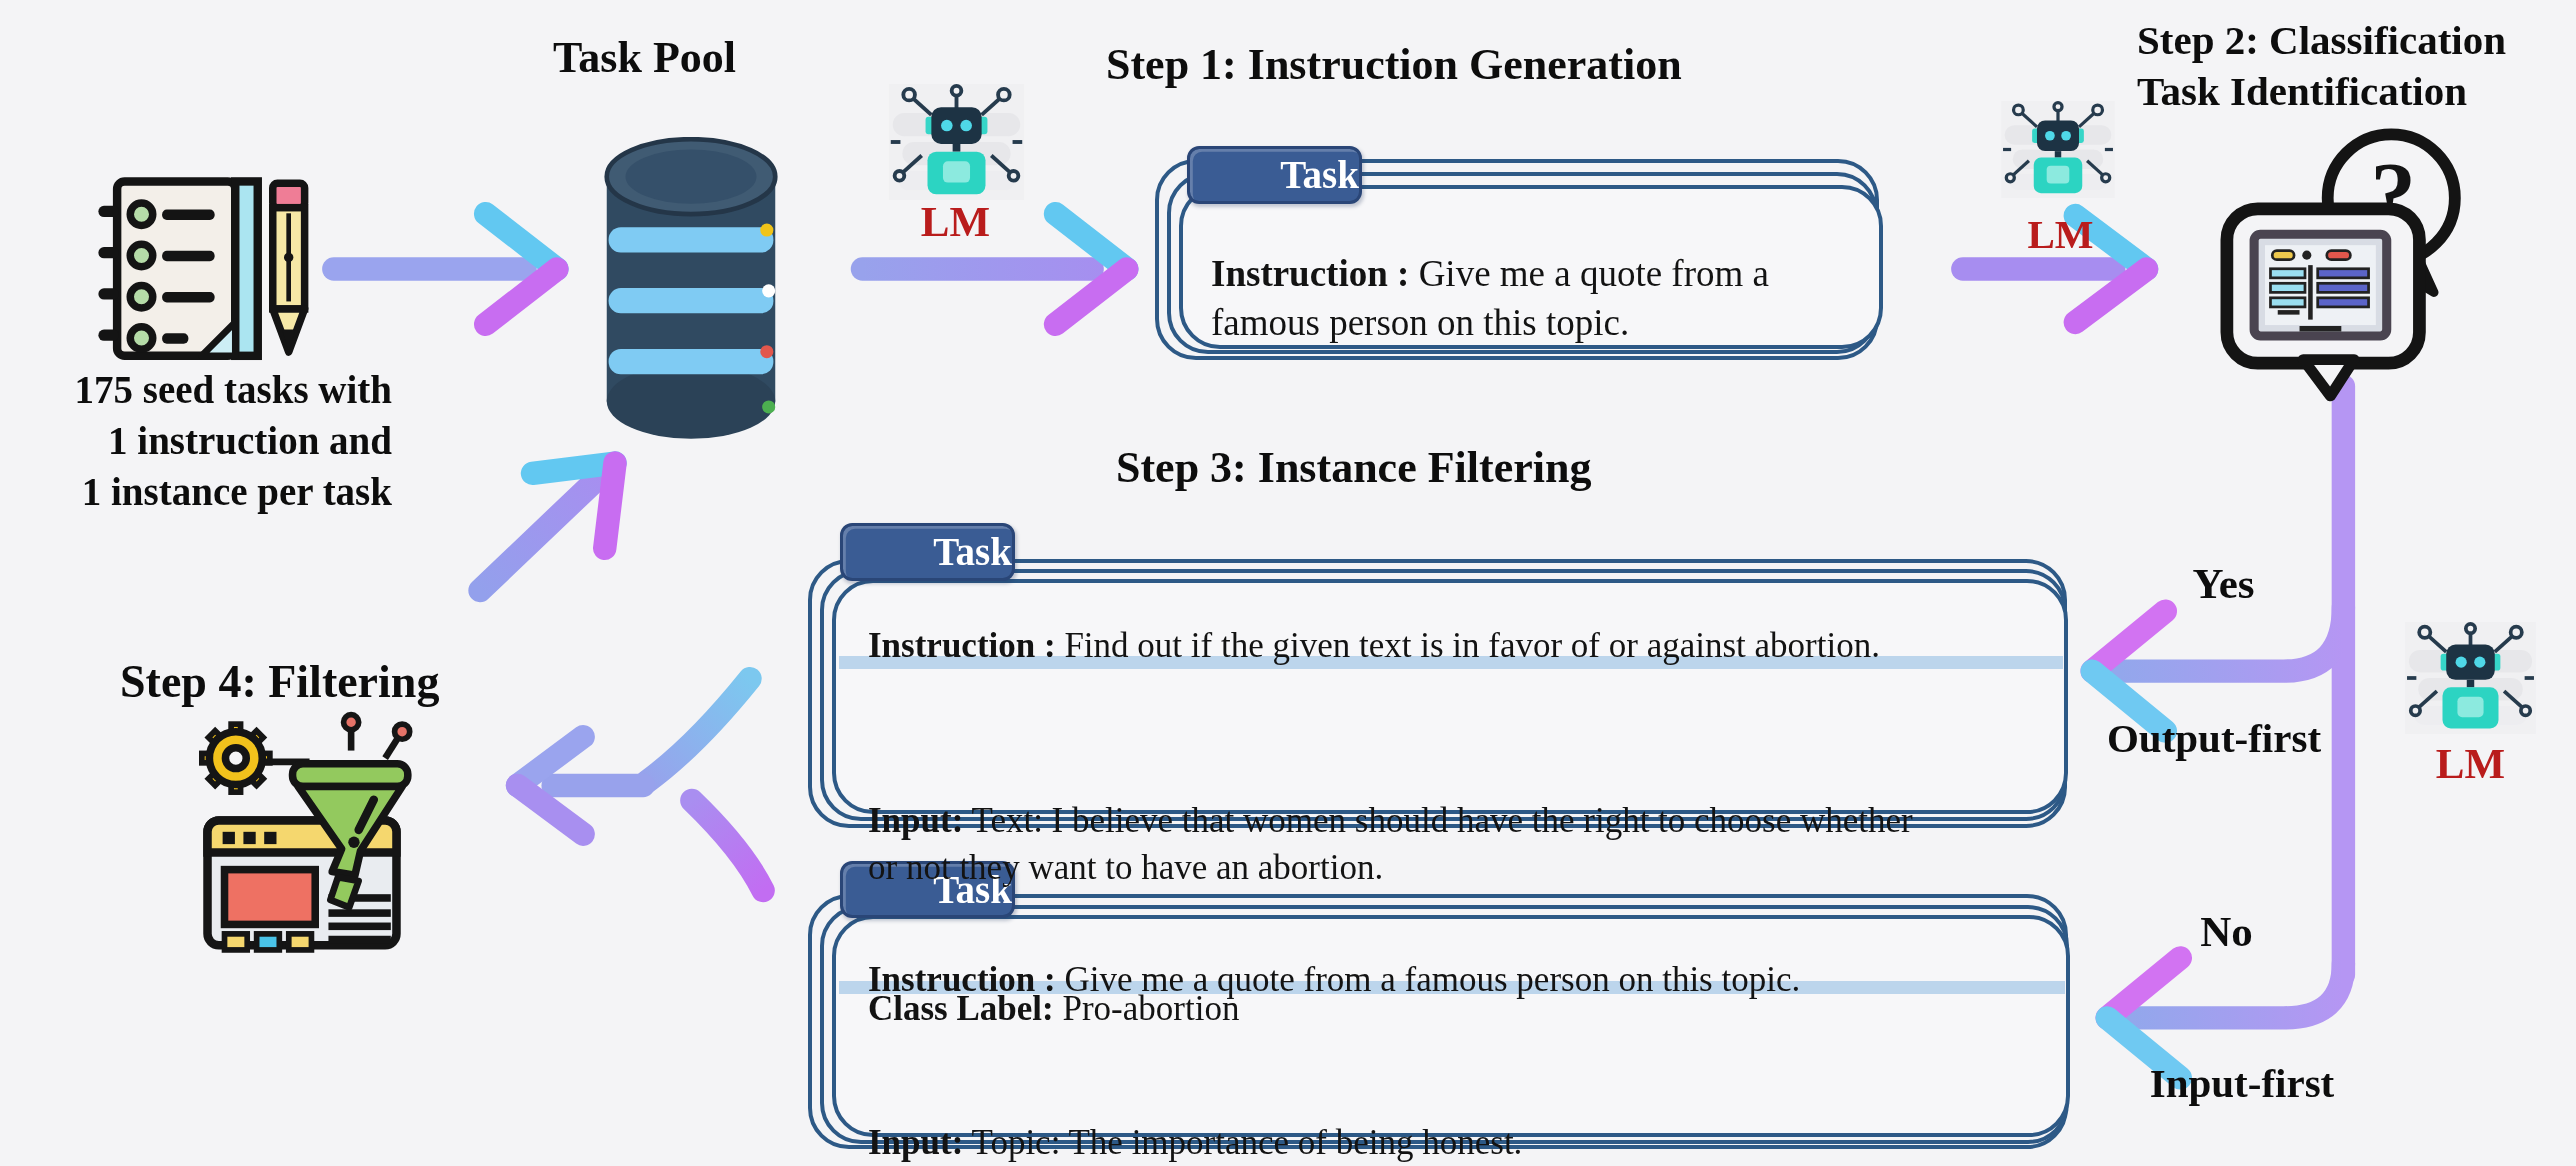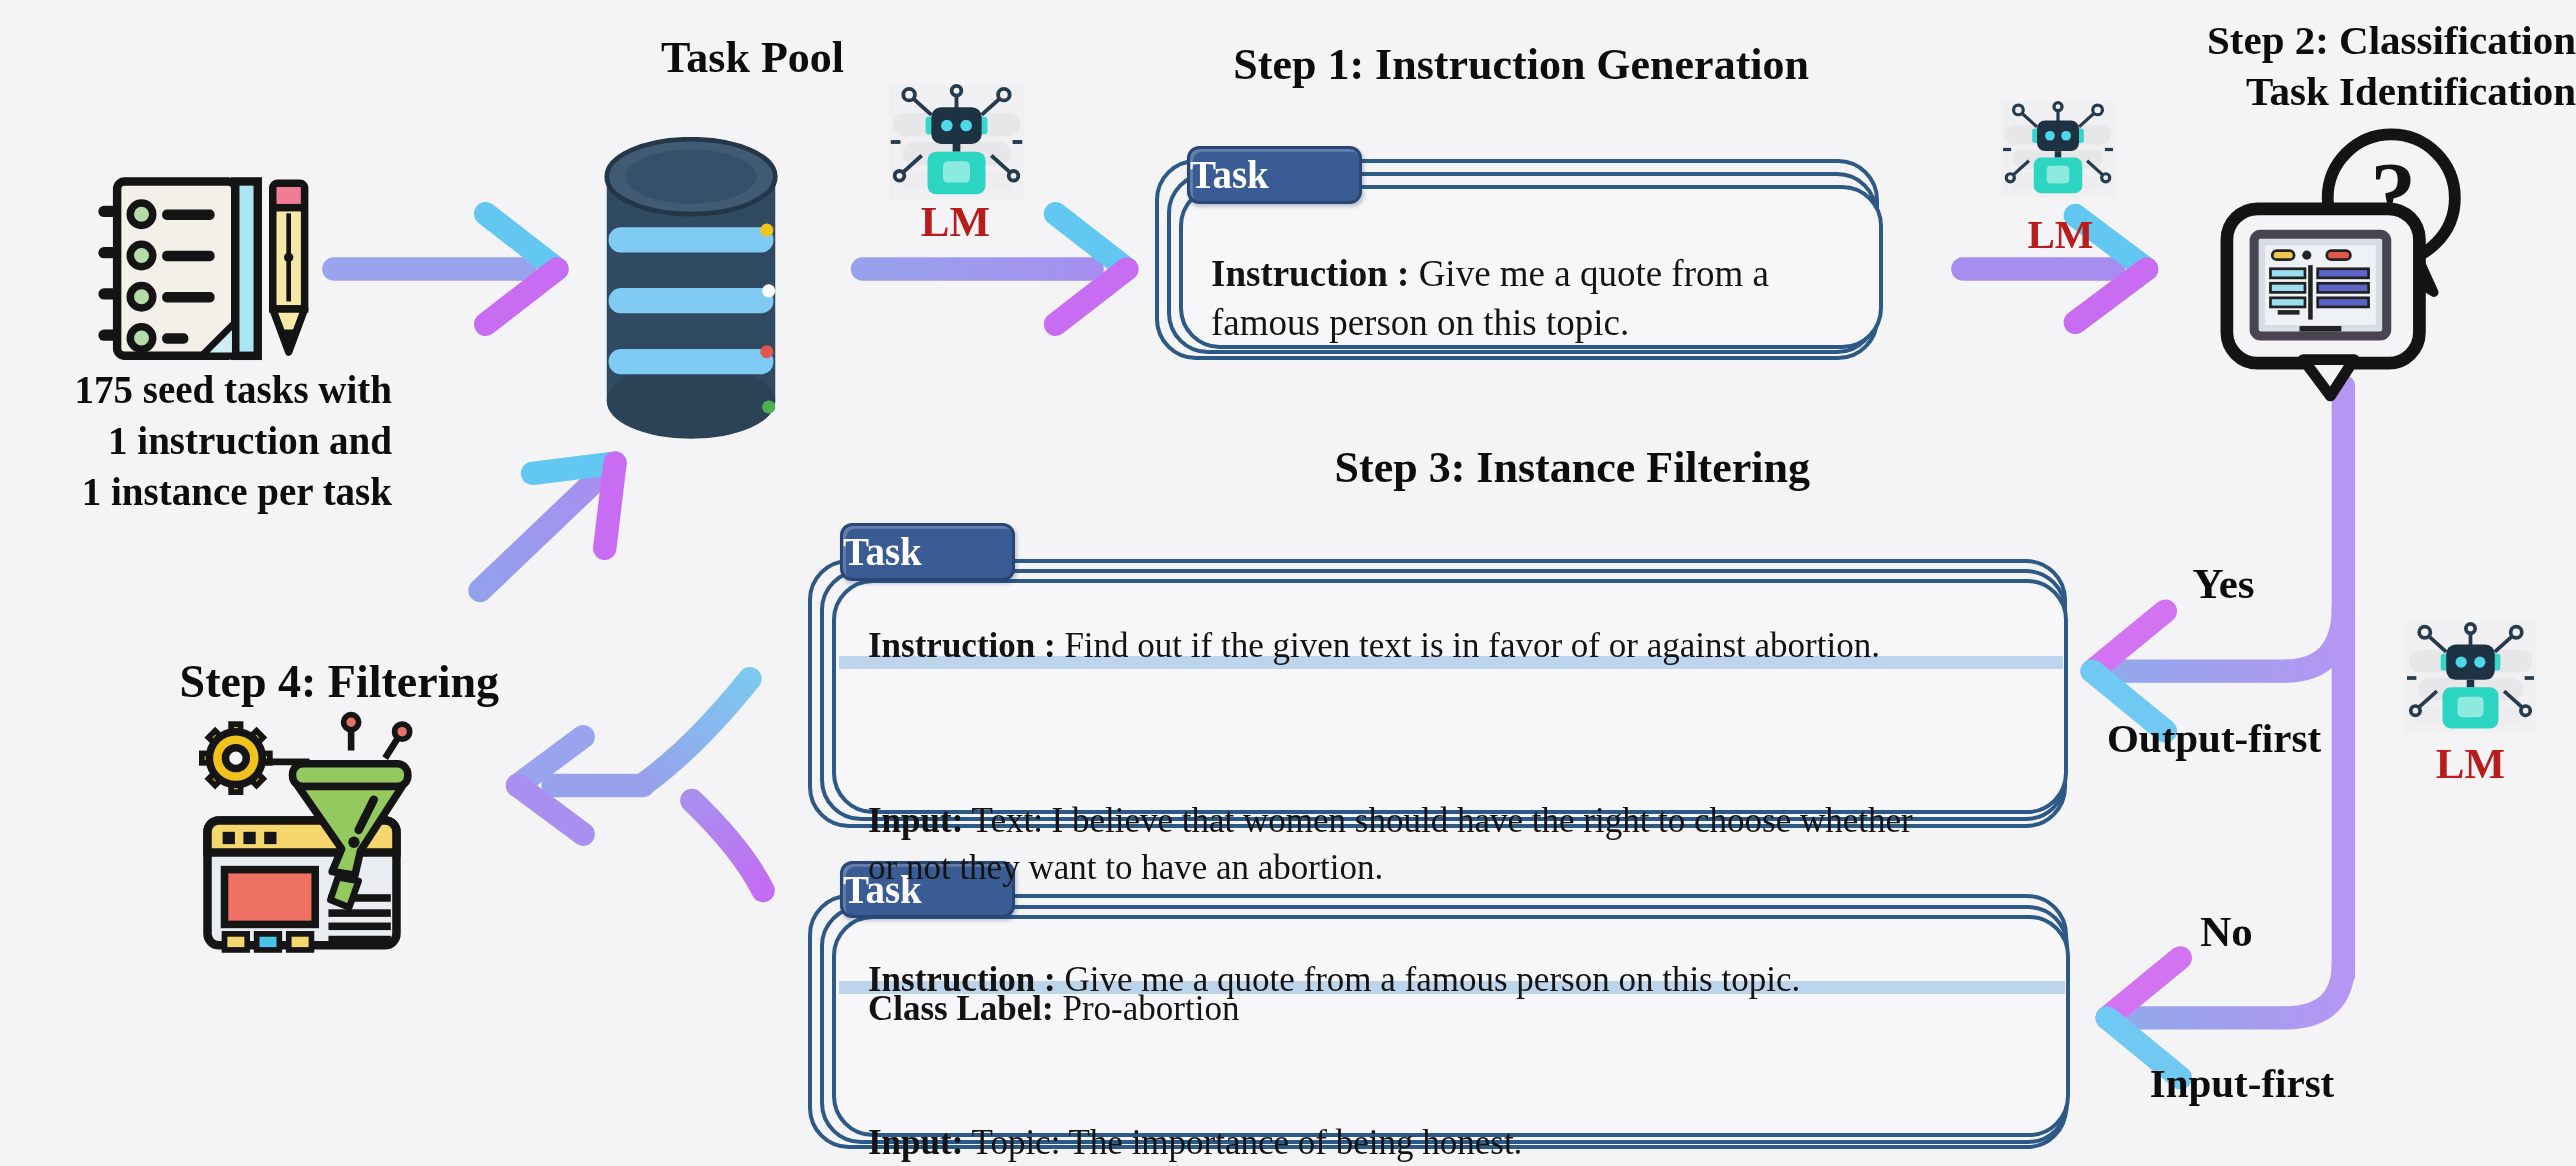--- a/index.html
+++ b/index.html
@@ -1,27 +1,27 @@
 <!DOCTYPE html>
 <html style="--background: #f4f4f6; --card-border: #2d5986; --tab-fill: #3a5c94; --tab-border: #2a4677; --divider: #bcd5ec; --arrow-periwinkle: #98a2ec; --arrow-purple: #b596f3; --arrow-cyan: #62c8f1; --arrow-magenta: #c86df1; --db-body: #304a61; --db-stripe: #7fcbf3; --robot-teal: #2cd4c2; --funnel-green: #93c95e;font-size:15px"><head>
 <meta charset="utf-8">
 <style>
   html,body{margin:0;padding:0;}
   body{background:#e9e9ec;font-family:"Liberation Serif","DejaVu Serif",serif;}
   #canvas{position:relative;width:2576px;height:1166px;background:var(--background,#f4f4f6);overflow:hidden;}
   .abs{position:absolute;}
-  .title{font-weight:bold;font-size:44px;line-height:52px;color:#0d0d0d;text-align:right;white-space:pre-line;z-index:6;}
+  .title{font-weight:bold;font-size:44px;line-height:52px;color:#0d0d0d;text-align:left;white-space:pre-line;z-index:6;}
   .title.sm{font-size:41px;line-height:51px;}
   .lm-label{font-weight:bold;font-size:43px;color:#b91c1c;text-align:center;z-index:6;}
   .branch-label{font-weight:bold;font-size:42px;color:#0d0d0d;text-align:center;z-index:6;}
   .caption{font-weight:bold;font-size:39px;line-height:51px;color:#0d0d0d;text-align:right;white-space:pre-line;z-index:6;}
   .sheet{position:absolute;background:var(--background,#f4f4f6);border:4.7px solid var(--card-border,#2d5986);border-radius:41px;}
   .card{position:absolute;background:#f7f7f9;border:4.7px solid var(--card-border,#2d5986);border-radius:41px;z-index:3;}
   .tab{position:absolute;background:var(--tab-fill,#3a5c94);border:3.7px solid var(--tab-border,#2a4677);border-radius:12.2px;
-       color:#ffffff;font-weight:bold;font-size:39px;text-align:left;z-index:4;
+       color:#ffffff;font-weight:bold;font-size:39px;text-align:right;z-index:4;
        box-shadow:inset 2.8px 2.8px 0 rgba(255,255,255,0.22), 1.9px 2.8px 3.7px rgba(30,50,90,0.25);}
   .divider{position:absolute;background:var(--divider,#bcd5ec);z-index:5;}
   .ctext{position:absolute;color:#131313;font-size:35px;line-height:47px;white-space:pre-wrap;z-index:6;margin-top:24px;}
   .ctext.lg{font-size:37px;line-height:49px;}
   .b{font-weight:bold;}
   svg.icon{position:absolute;z-index:2;}
   #arrows{position:absolute;left:0;top:0;z-index:1;}
 </style>
 </head>
 <body>

